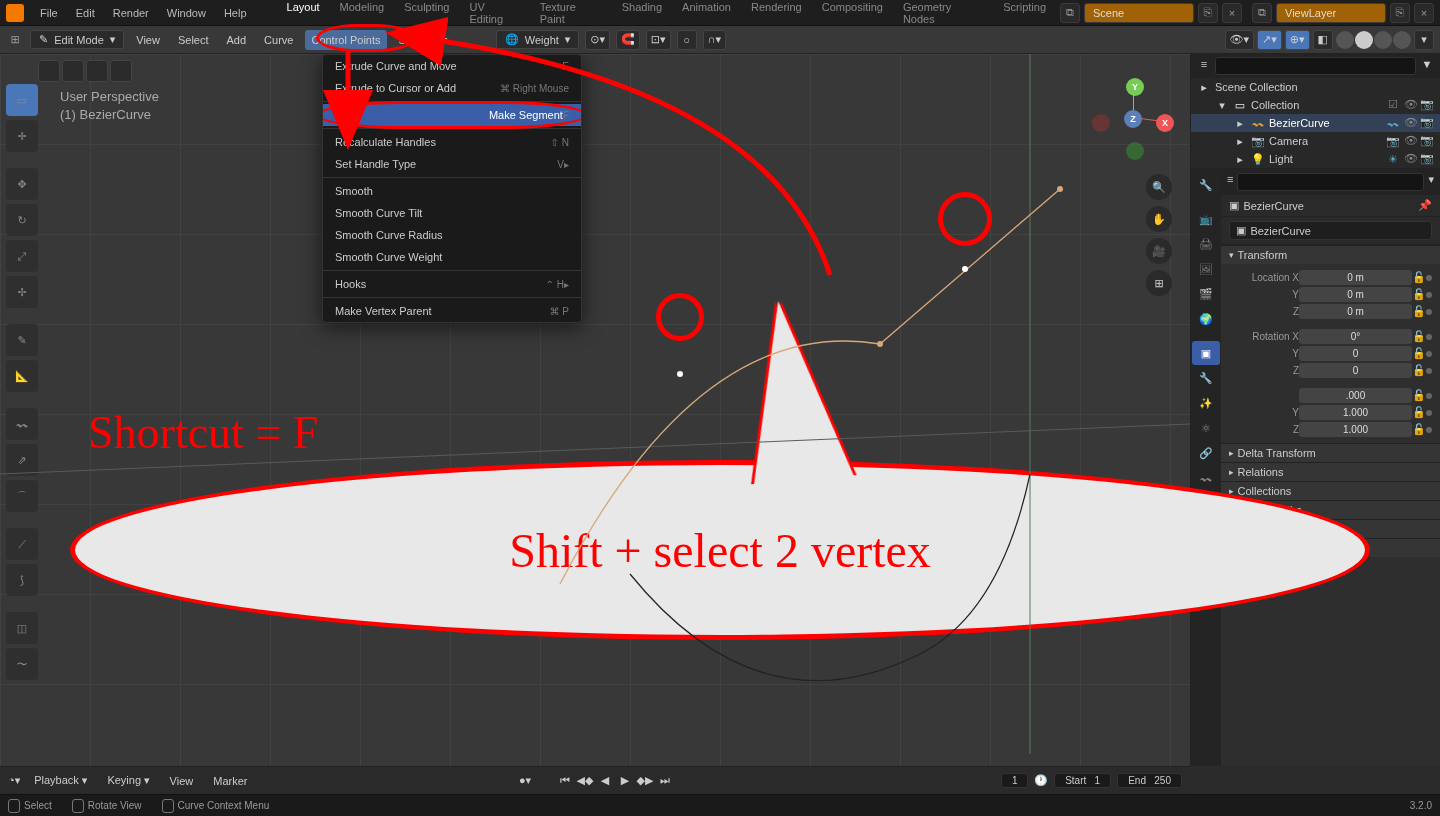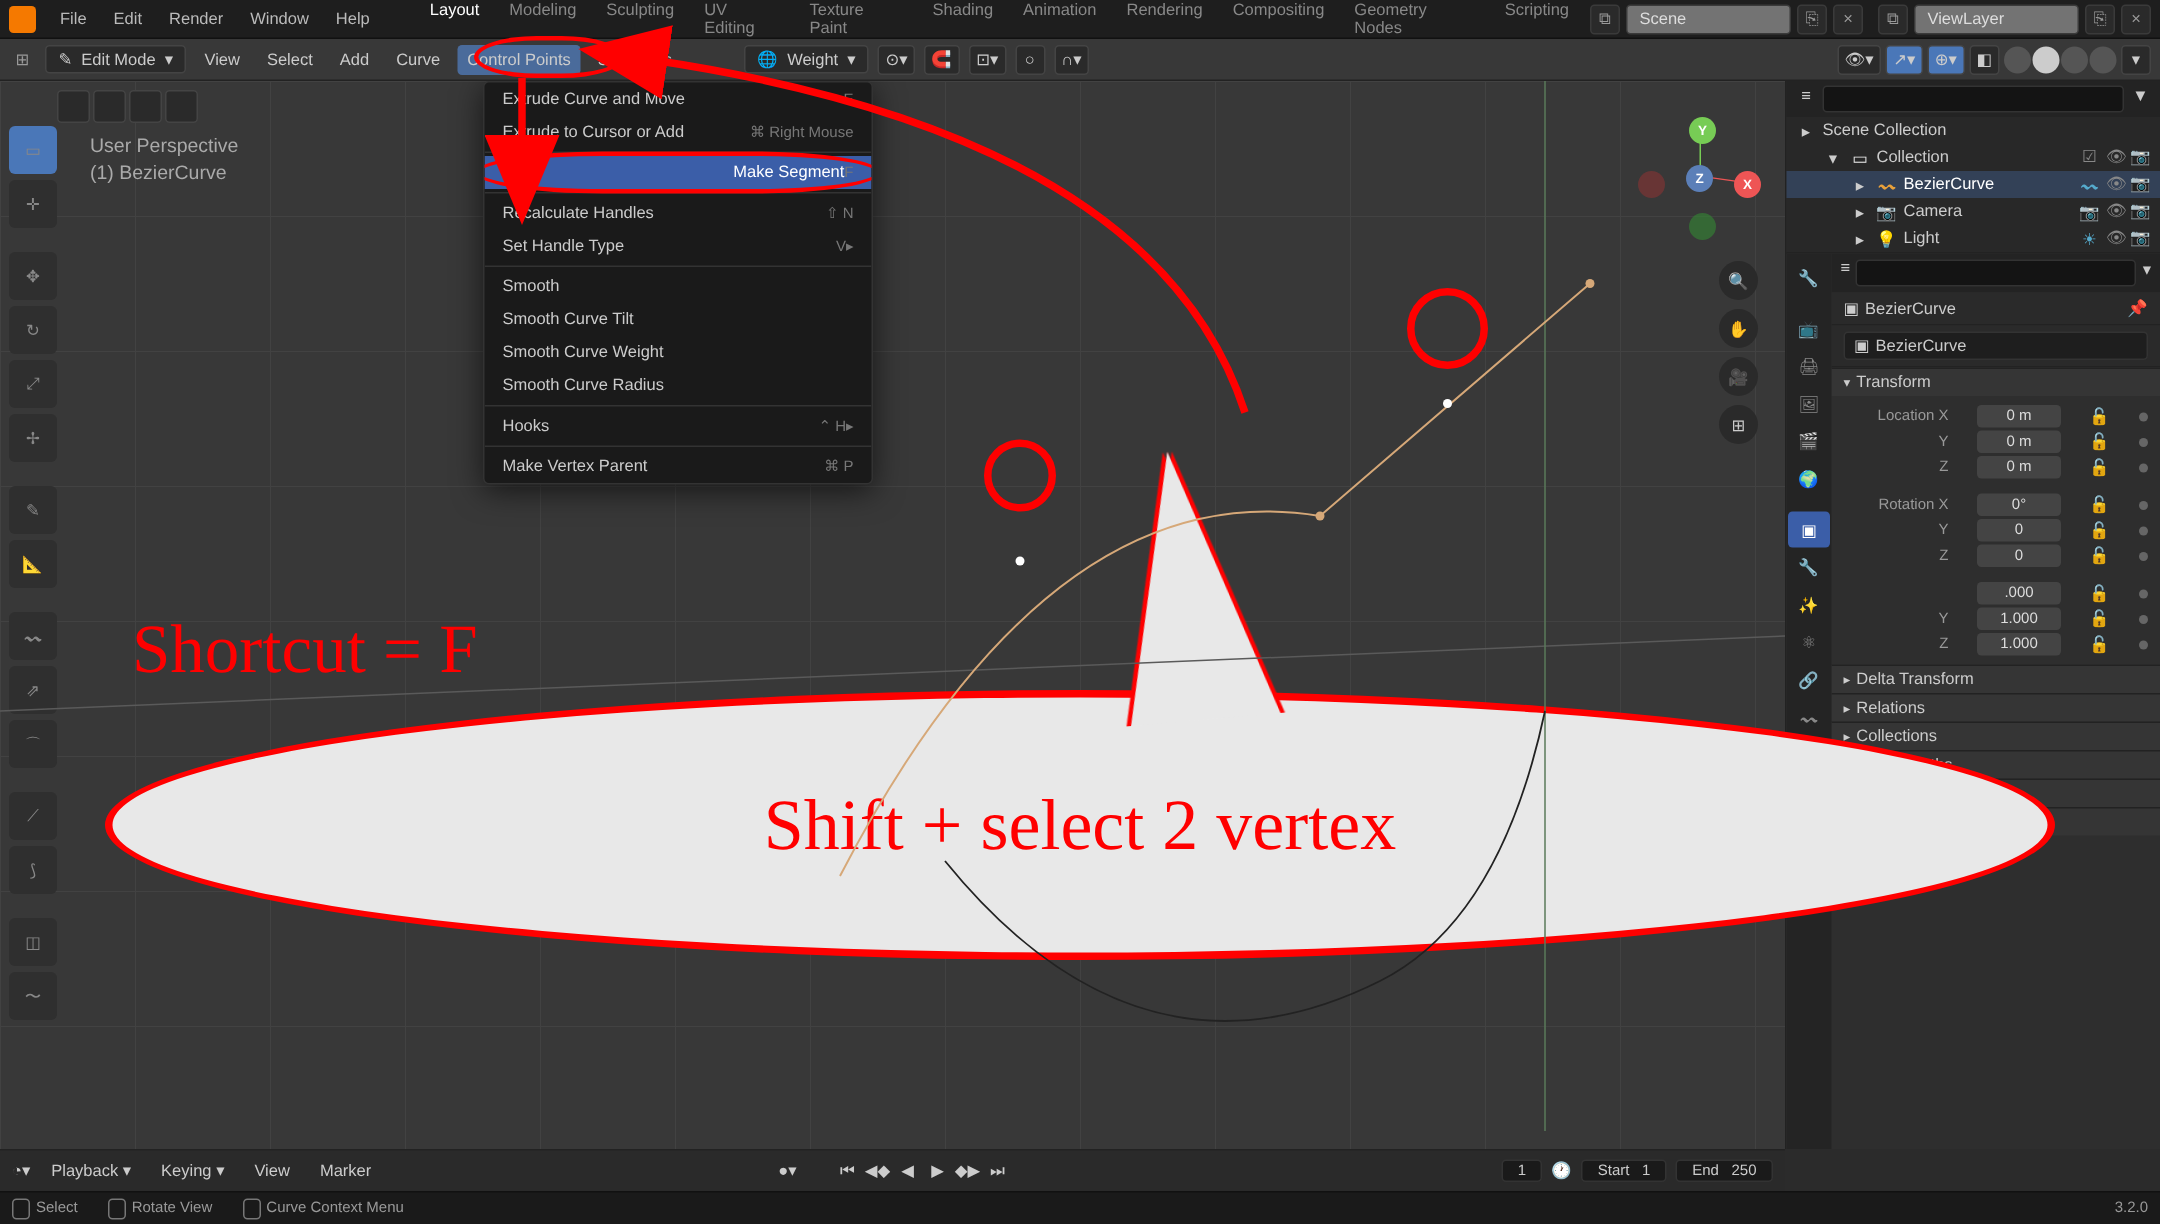--- a/index.html
+++ b/index.html
@@ -6,21 +6,21 @@
 body { background:#2b2b2b; color:#ccc; font-size:11px; overflow:hidden; width:1440px; height:816px; position:relative; }
 .row { display:flex; align-items:center; }
 .topbar { height:26px; background:#1e1e1e; border-bottom:1px solid #111; padding:0 6px; display:flex; align-items:center; gap:2px;}
 .topbar .logo { width:18px; height:18px; background:#f57900; border-radius:3px; margin-right:6px; flex:none;}
 .topbar .mi { padding:4px 8px; cursor:pointer; color:#bbb;}
 .topbar .spacer { flex:1; }
 .workspaces { display:flex; gap:0; margin-left:20px;}
 .workspaces .ws { padding:4px 10px; color:#888; cursor:pointer;}
 .workspaces .ws.active { color:#fff; border-bottom:2px solid #4a90d9;}
 .scenebox { display:flex; align-items:center; gap:4px;}
-.scenebox .field { background:#737373; border:1px solid #3a3a3a; border-radius:3px; padding:2px 8px; width:110px; height:20px; color:#ddd; display:flex; align-items:center;}
+.scenebox .field { background:#a16207; border:1px solid #3a3a3a; border-radius:3px; padding:2px 8px; width:110px; height:20px; color:#ddd; display:flex; align-items:center;}
 .scenebox .iconbtn{width:20px;height:20px;background:#2a2a2a;border:1px solid #3a3a3a;border-radius:3px;display:flex;align-items:center;justify-content:center;cursor:pointer;color:#999;}
 
 .header2 { height:28px; background:#383838; border-bottom:1px solid #222; display:flex; align-items:center; padding:0 6px; gap:6px; position:relative;}
 .header2 .icon{width:18px;height:18px;display:flex;align-items:center;justify-content:center;color:#999;}
 .header2 .mode { background:#2a2a2a; border:1px solid #444; border-radius:3px; padding:2px 8px; display:flex; align-items:center; gap:6px;}
 .header2 .mlink { padding:4px 6px; cursor:pointer; color:#ccc;}
 .header2 .mlink.active { background:#4a6b9b; border-radius:3px; }
 .header2 .ovalhl { position:absolute; border:3px solid #f00; border-radius:50%/60%; pointer-events:none;}
 .header2 .rightgrp{margin-left:auto;display:flex;align-items:center;gap:3px;}
 .header2 .pill{height:20px;min-width:20px;background:#2a2a2a;border:1px solid #444;border-radius:3px;display:flex;align-items:center;justify-content:center;padding:0 4px;}
@@ -72,21 +72,21 @@
 .outliner .orow.sel{background:#334157;}
 .outliner .indent{width:14px;flex:none;}
 .outliner .name{flex:1;white-space:nowrap;overflow:hidden;text-overflow:ellipsis;}
 .outliner .ico{width:14px;height:14px;display:flex;align-items:center;justify-content:center;flex:none;}
 .outliner .orowicons{display:flex;gap:2px;}
 .outliner .vis{width:14px;height:14px;color:#888;cursor:pointer;}
 
 .propsection .hdr{background:#353535;padding:3px 8px;display:flex;align-items:center;gap:4px;cursor:pointer;border-top:1px solid #222;}
 .propsection .hdr .chev{font-size:9px;}
 .propsection .body{padding:4px 8px;}
-.proprow{display:flex;align-items:center;gap:19px;margin:2px 0;}
+.proprow{display:flex;align-items:center;gap:0;margin:2px 0;}
 .proprow .lbl{width:70px;text-align:right;color:#999;font-size:10px;}
 .proprow .val{flex:1;background:#444;border-radius:3px;padding:2px 6px;text-align:center;font-size:10px;color:#ddd;}
 .proprow .lock{width:14px;color:#888;cursor:pointer;}
 .proprow .dot{width:6px;height:6px;border-radius:50%;background:#666;flex:none;}
 .propsearch{display:flex;gap:4px;padding:4px 6px;background:#232323;}
 .propsearch .inp{flex:1;background:#141414;border:1px solid #333;border-radius:3px;height:18px;}
 .breadcrumb{padding:4px 8px;display:flex;align-items:center;gap:4px;background:#2a2a2a;border-bottom:1px solid #222;}
 .breadcrumb .bc{background:#1e1e1e;border:1px solid #333;border-radius:3px;padding:2px 6px;display:flex;align-items:center;gap:4px;flex:1;}
 
 .timeline { position:absolute; bottom:22px; left:0; right:250px; height:28px; background:#2a2a2a; border-top:1px solid #222;display:flex;align-items:center;padding:0 8px;gap:8px;}
@@ -279,24 +279,24 @@
           <span class="hint">V▸</span>
         </div>
       <div class="sep"></div>
       <div class="item">
           <span>Smooth</span>
         </div>
       <div class="item">
           <span>Smooth Curve Tilt</span>
         </div>
       <div class="item">
+          <span>Smooth Curve Radius</span>
+        </div>
+      <div class="item">
           <span>Smooth Curve Weight</span>
-        </div>
-      <div class="item">
-          <span>Smooth Curve Radius</span>
         </div>
       <div class="sep"></div>
       <div class="item">
           <span>Hooks</span>
           <span class="hint">⌃ H▸</span>
         </div>
       <div class="sep"></div>
       <div class="item">
           <span>Make Vertex Parent</span>
           <span class="hint">⌘ P</span>

